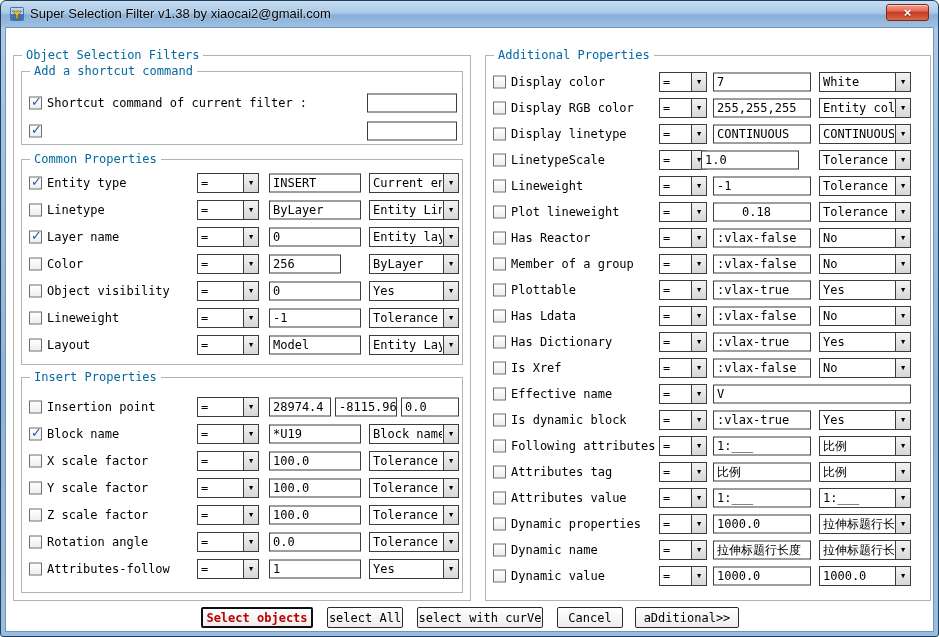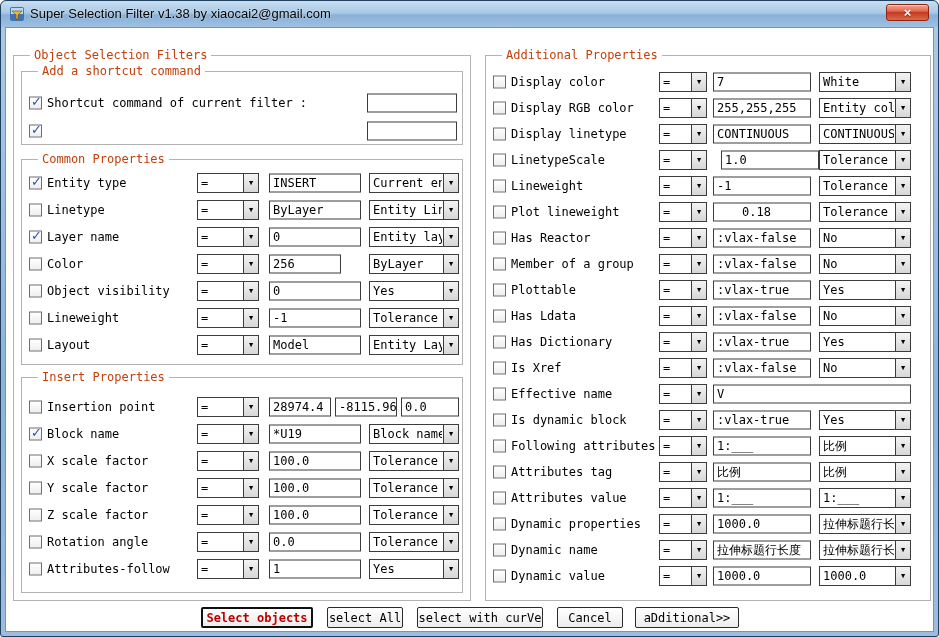--- a/index.html
+++ b/index.html
@@ -32,22 +32,22 @@
     color:#fff; font-family:"Liberation Sans",sans-serif; font-weight:bold;
     font-size:13px; line-height:15px; display:block; text-shadow:0 1px 1px rgba(0,0,0,.4);
   }
   .client {
     position:absolute; left:4px; top:26px; width:929px; height:605px;
     background:#ffffff; border:1px solid #6f96bd;
   }
 
   .group { position:absolute; border:1px solid #b3b3b3; }
   .group-title {
-    position:absolute; top:-8px; left:16px; background:#fff; padding:0 4px;
-    font-size:12px; color:#c2410c; white-space:nowrap;
+    position:absolute; top:-8px; left:8px; background:#fff; padding:0 4px;
+    font-size:12px; color:#0369a1; white-space:nowrap;
   }
   .g-object     { left:12px;  top:54px; width:458px; height:546px; }
   .g-shortcut   { left:20px;  top:70px; width:442px; height:74px;  }
   .g-common     { left:20px;  top:158px; width:442px; height:206px; }
   .g-insert     { left:20px;  top:376px; width:442px; height:216px; }
   .g-additional { left:484px; top:54px; width:446px; height:546px; }
 
   .rows { position:absolute; }
   #shortcut-rows   { left:28px;  top:88px;  width:430px; height:60px;  }
   #common-rows     { left:28px;  top:168px; width:430px; height:190px; }
@@ -380,21 +380,21 @@
           <span class="combo-arrow">▼</span>
         </div>
       </div>
       <div class="prop-row" style="top: 78px; height: 26px;">
         <span class="checkbox"></span>
         <span class="row-label">LinetypeScale</span>
         <div class="combo" style="left: 166px; width: 48px;">
           <span class="combo-text">=</span>
           <span class="combo-arrow">▼</span>
         </div>
-        <div class="tinput" style="left: 228px; width: 98px;">1.0</div>
+        <div class="tinput" style="left: 208px; width: 98px;">1.0</div>
         <div class="combo" style="left: 326px; width: 92px;">
           <span class="combo-text">Tolerance</span>
           <span class="combo-arrow">▼</span>
         </div>
       </div>
       <div class="prop-row" style="top: 104px; height: 26px;">
         <span class="checkbox"></span>
         <span class="row-label">Lineweight</span>
         <div class="combo" style="left: 166px; width: 48px;">
           <span class="combo-text">=</span>

